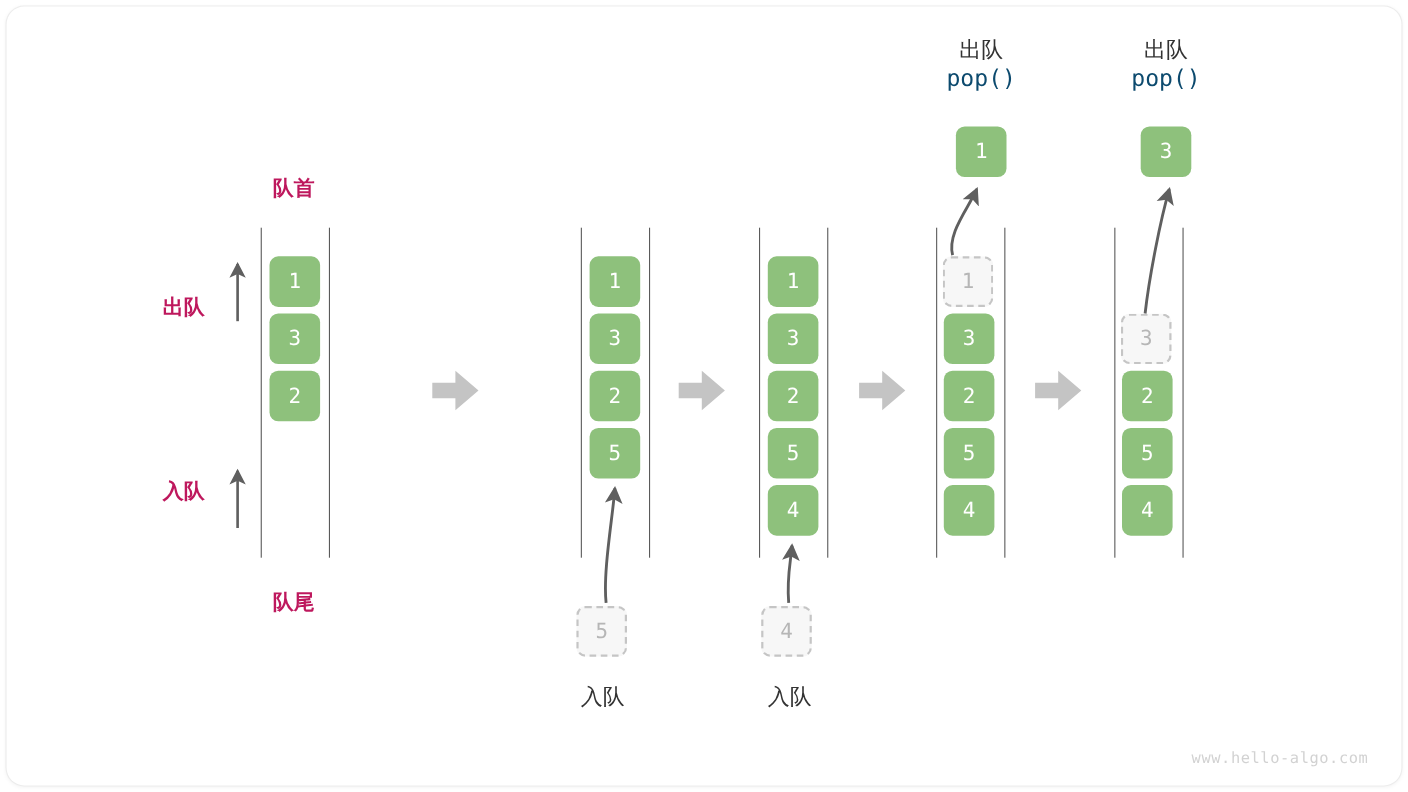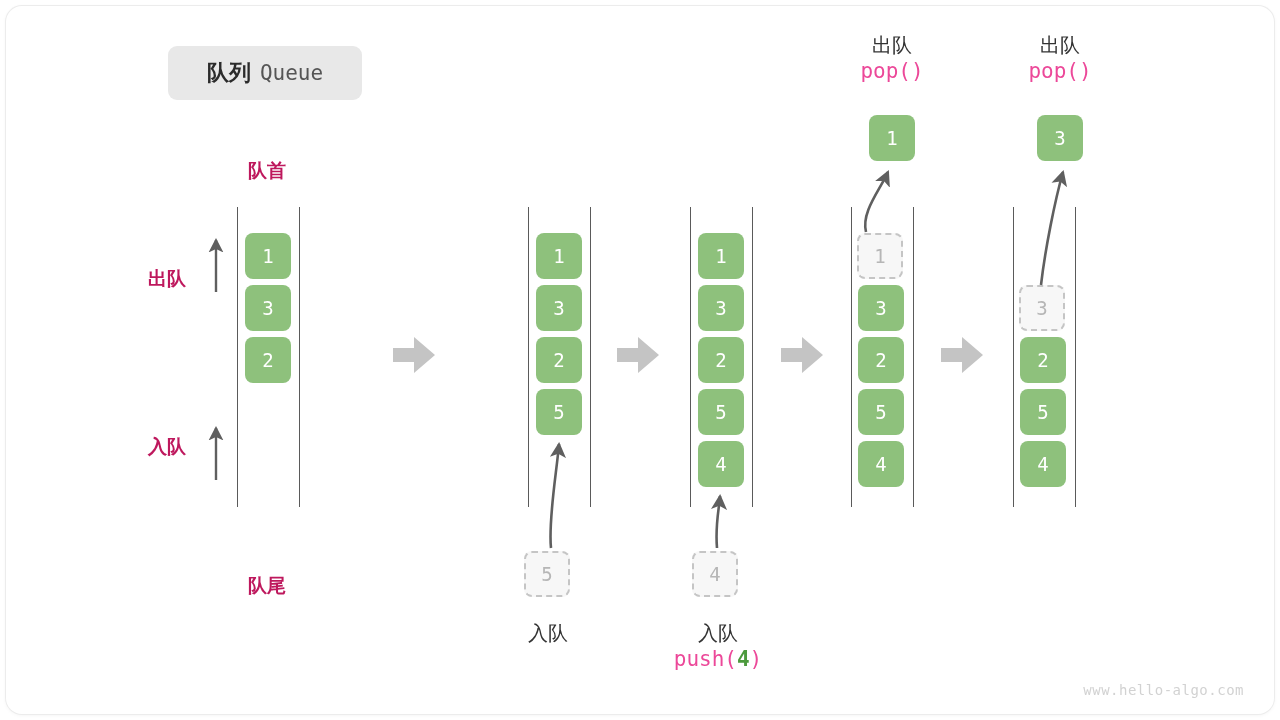--- a/index.html
+++ b/index.html
@@ -92,21 +92,21 @@
   .op-label {
     font-family: "DejaVu Sans", sans-serif;
     font-size: 20px;
     color: #333333;
     white-space: nowrap;
     text-align: center;
   }
   .op-label .mono {
     font-family: "DejaVu Sans Mono", monospace;
     font-size: 21px;
-    color: #ec4899;
+    color: #0c4a6e;
   }
   .op-label .num {
     color: #4c9a3d;
     font-weight: bold;
   }
 
   
   #watermark {
     right: 36px;
     bottom: 22px;
@@ -124,27 +124,23 @@
     height: 720px;
     pointer-events: none;
   }
 </style>
 </head>
 <body>
 
 <div id="canvas">
   <div id="plate"></div>
 
-  <div class="abs" id="title-badge">
-    <span class="cn">队列</span>
-    <span class="en">Queue</span>
-  </div>
 
   <div class="abs cjk-label" style="left:236px; top:158px; width:62px; text-align:center;">队首</div>
-  <div class="abs cjk-label" style="left:236px; top:573px; width:62px; text-align:center;">队尾</div>
+  <div class="abs cjk-label" style="left:236px; top:535px; width:62px; text-align:center;">队尾</div>
 
   <div class="abs rail" style="left:237px; top:207px; height:300px;"></div>
   <div class="abs rail" style="left:299px; top:207px; height:300px;"></div>
 
   <div class="abs box filled" style="left:245px; top:233px;">1</div>
   <div class="abs box filled" style="left:245px; top:285px;">3</div>
   <div class="abs box filled" style="left:245px; top:337px;">2</div>
 
   <div class="abs cjk-label" style="left:148px; top:266px;">出队</div>
   <div class="abs cjk-label" style="left:148px; top:434px;">入队</div>
@@ -169,21 +165,20 @@
   <div class="abs box filled" style="left:698px; top:233px;">1</div>
   <div class="abs box filled" style="left:698px; top:285px;">3</div>
   <div class="abs box filled" style="left:698px; top:337px;">2</div>
   <div class="abs box filled" style="left:698px; top:389px;">5</div>
   <div class="abs box filled" style="left:698px; top:441px;">4</div>
 
   <div class="abs box ghost" style="left:692px; top:551px;">4</div>
 
   <div class="abs op-label" style="left:618px; top:620px; width:200px;">
     <div>入队</div>
-    <div><span class="mono">push(</span><span class="mono num">4</span><span class="mono">)</span></div>
   </div>
 
   <div class="abs rail" style="left:851px; top:207px; height:300px;"></div>
   <div class="abs rail" style="left:913px; top:207px; height:300px;"></div>
 
   <div class="abs box ghost" style="left:857px; top:233px;">1</div>
   <div class="abs box filled" style="left:858px; top:285px;">3</div>
   <div class="abs box filled" style="left:858px; top:337px;">2</div>
   <div class="abs box filled" style="left:858px; top:389px;">5</div>
   <div class="abs box filled" style="left:858px; top:441px;">4</div>

